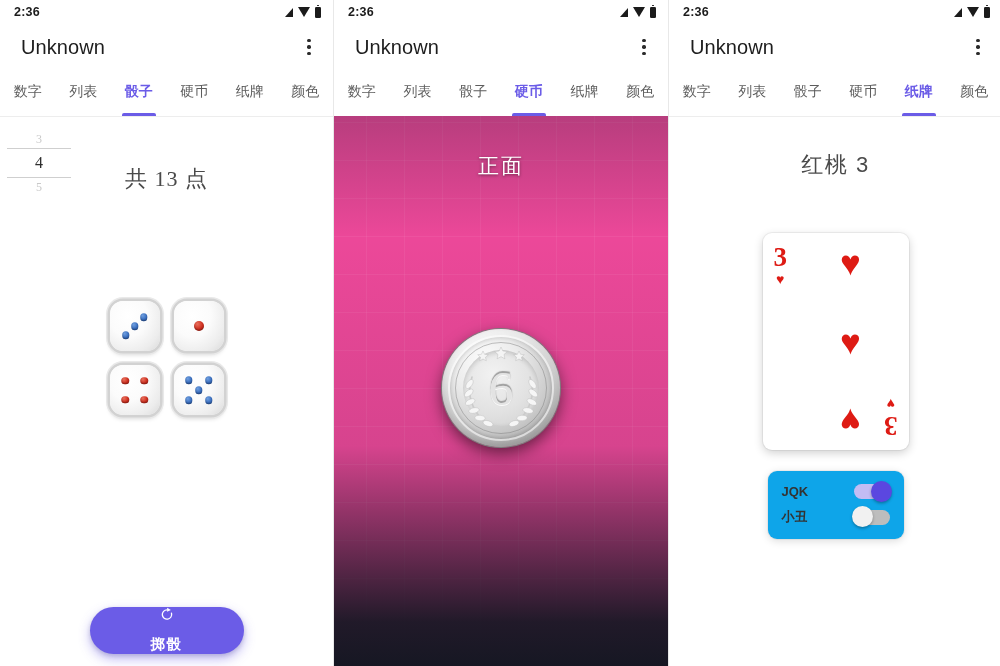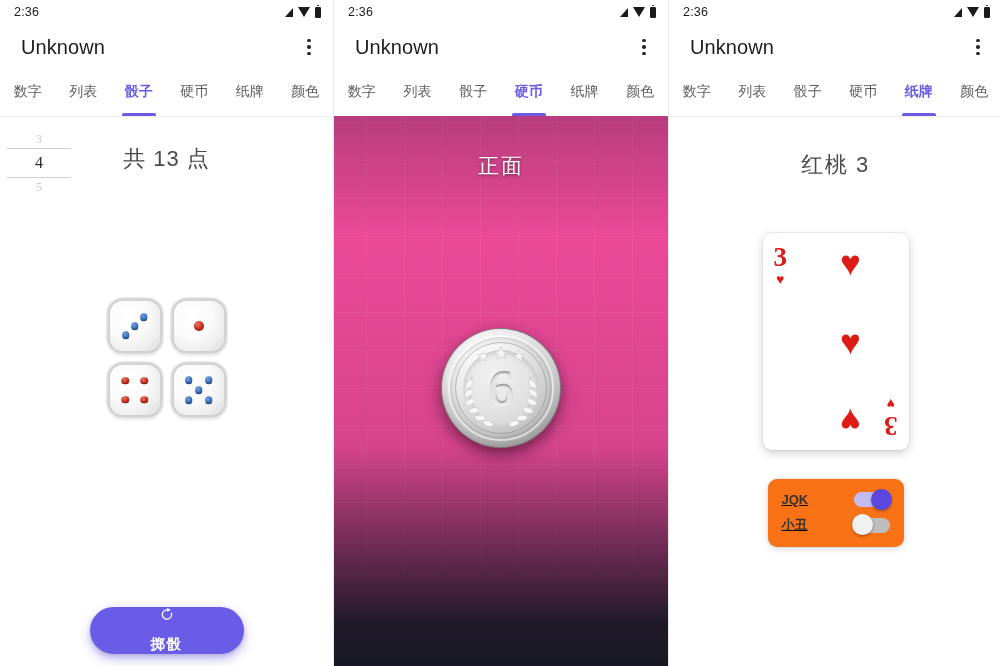--- a/index.html
+++ b/index.html
@@ -9,21 +9,21 @@
     background:#ffffff;
   }
   .screens{display:flex;width:1000px;height:666px;}
   .screen{width:333px;height:666px;position:relative;background:#fff;overflow:hidden;flex:0 0 auto;}
   .screen.mid{width:334px;}
   .screen + .screen{border-left:1px solid #e8e8e8;}
 
   
   .statusbar{height:24px;display:flex;align-items:center;justify-content:space-between;
     padding:0 12px 0 14px;box-sizing:border-box;}
-  .clock{font-size:12.5px;font-weight:normal;color:#1b1b1b;letter-spacing:.2px;}
+  .clock{font-size:12.5px;font-weight:bold;color:#1b1b1b;letter-spacing:.2px;}
   .sysicons{display:flex;align-items:center;gap:5px;}
   .ic-signal{width:0;height:0;border-left:8px solid transparent;border-bottom:9px solid #1b1b1b;display:block;}
   .ic-wifi{width:0;height:0;border-left:6.5px solid transparent;border-right:6.5px solid transparent;border-top:10px solid #1b1b1b;display:block;}
   .ic-batt{width:6px;height:11px;background:#1b1b1b;border-radius:1.3px;position:relative;display:block;}
   .ic-batt::after{content:"";position:absolute;top:-2px;left:1.6px;width:2.8px;height:1.6px;background:#1b1b1b;border-radius:1px;}
 
   
   .appbar{height:46px;display:flex;align-items:center;justify-content:space-between;padding:0 12px 0 21px;box-sizing:border-box;gap:36px;}
   .app-title{font-size:20px;color:#1d1d1d;letter-spacing:.1px;}
   .overflow{width:24px;height:24px;display:flex;flex-direction:column;align-items:center;justify-content:center;gap:3.2px;cursor:pointer;}
@@ -40,21 +40,21 @@
 
   .body{position:absolute;left:0;right:0;top:116px;bottom:0;}
 
   
   .picker{position:absolute;left:10px;top:14px;width:58px;text-align:center;
     font-family:"Liberation Serif","DejaVu Serif",serif;user-select:none;}
   .picker .pk{font-size:12px;color:#c9c9c9;height:18px;line-height:18px;}
   .picker .pk.sel{font-size:16px;color:#2e2e2e;height:28px;line-height:28px;}
   .picker .rule{height:1px;background:#cfcfcf;margin:0 -3px;}
 
-  .sumtext{position:absolute;left:0;right:0;top:28px;text-align:center;font-size:22px;color:#4a4a4a;letter-spacing:1px;}
+  .sumtext{position:absolute;left:0;right:0;top:48px;text-align:center;font-size:22px;color:#4a4a4a;letter-spacing:1px;font-family:Liberation Serif, serif;}
 
   .dicegrid{position:absolute;left:50%;top:178px;transform:translateX(-50%);
     display:grid;grid-template-columns:64px 64px;grid-template-rows:64px 64px;gap:0px 0px;}
   .diecell{width:64px;height:64px;display:flex;align-items:center;justify-content:center;}
   .die{width:50px;height:50px;border-radius:13px;position:relative;
     background:radial-gradient(ellipse at 36% 30%, #ffffff 0%, #fbfbfb 42%, #ececec 76%, #d9d9d9 100%);
     box-shadow:0 0 0 2.5px #d2d2d2, 0 0 0 4px #e9e9e9, 0 3px 5px rgba(0,0,0,.22);}
   .die .pip{position:absolute;width:7.5px;height:7.5px;border-radius:50%;transform:translate(-50%,-50%);
     box-shadow:inset 0 -1.2px 1.6px rgba(0,0,0,.3);}
   .die.blue .pip{background:radial-gradient(circle at 34% 30%, #6f9fe0 0%, #3a6fc0 55%, #27529b 100%);}
@@ -99,23 +99,23 @@
   .corner{position:absolute;display:flex;flex-direction:column;align-items:center;line-height:1;}
   .corner.tl{left:11px;top:11px;}
   .corner.br{right:11px;bottom:11px;transform:rotate(180deg);}
   .corner .rank{font-family:"Liberation Serif","DejaVu Serif",serif;font-size:27px;font-weight:bold;color:#de1b14;}
   .corner .st{font-size:14px;color:#de1b14;margin-top:1px;line-height:1;}
   .pips{position:absolute;left:44px;right:14px;top:14px;bottom:14px;display:flex;flex-direction:column;
     align-items:center;justify-content:space-between;}
   .pips .big{font-size:35px;color:#de1b14;line-height:.9;}
   .pips .big.flip{transform:rotate(180deg);}
 
-  .togglecard{position:absolute;left:50%;top:363px;transform:translateX(-50%);
-    width:108px;padding:13px 14px;background:#f97316;border-radius:9px;
-    box-shadow:0 2px 8px rgba(0,0,0,.14), 0 0 0 1px rgba(0,0,0,.045);text-decoration:underline;}
+  .togglecard{position:absolute;left:50%;top:355px;transform:translateX(-50%);
+    width:108px;padding:13px 14px;background:#0ea5e9;border-radius:9px;
+    box-shadow:0 2px 8px rgba(0,0,0,.14), 0 0 0 1px rgba(0,0,0,.045);}
   .trow{display:flex;align-items:center;justify-content:space-between;}
   .trow + .trow{margin-top:9px;}
   .trow .tl2{font-size:13px;color:#333;font-weight:bold;}
   .sw{width:36px;height:15px;border-radius:8px;position:relative;cursor:pointer;}
   .sw .knob{position:absolute;top:-3.5px;width:21px;height:21px;border-radius:50%;
     box-shadow:0 1.5px 3px rgba(0,0,0,.3);}
   .sw.on{background:#c3bcf4;}
   .sw.on .knob{right:-2px;background:#5b47e0;}
   .sw.off{background:#bdbdbd;}
   .sw.off .knob{left:-2px;background:#f1f1f1;}

